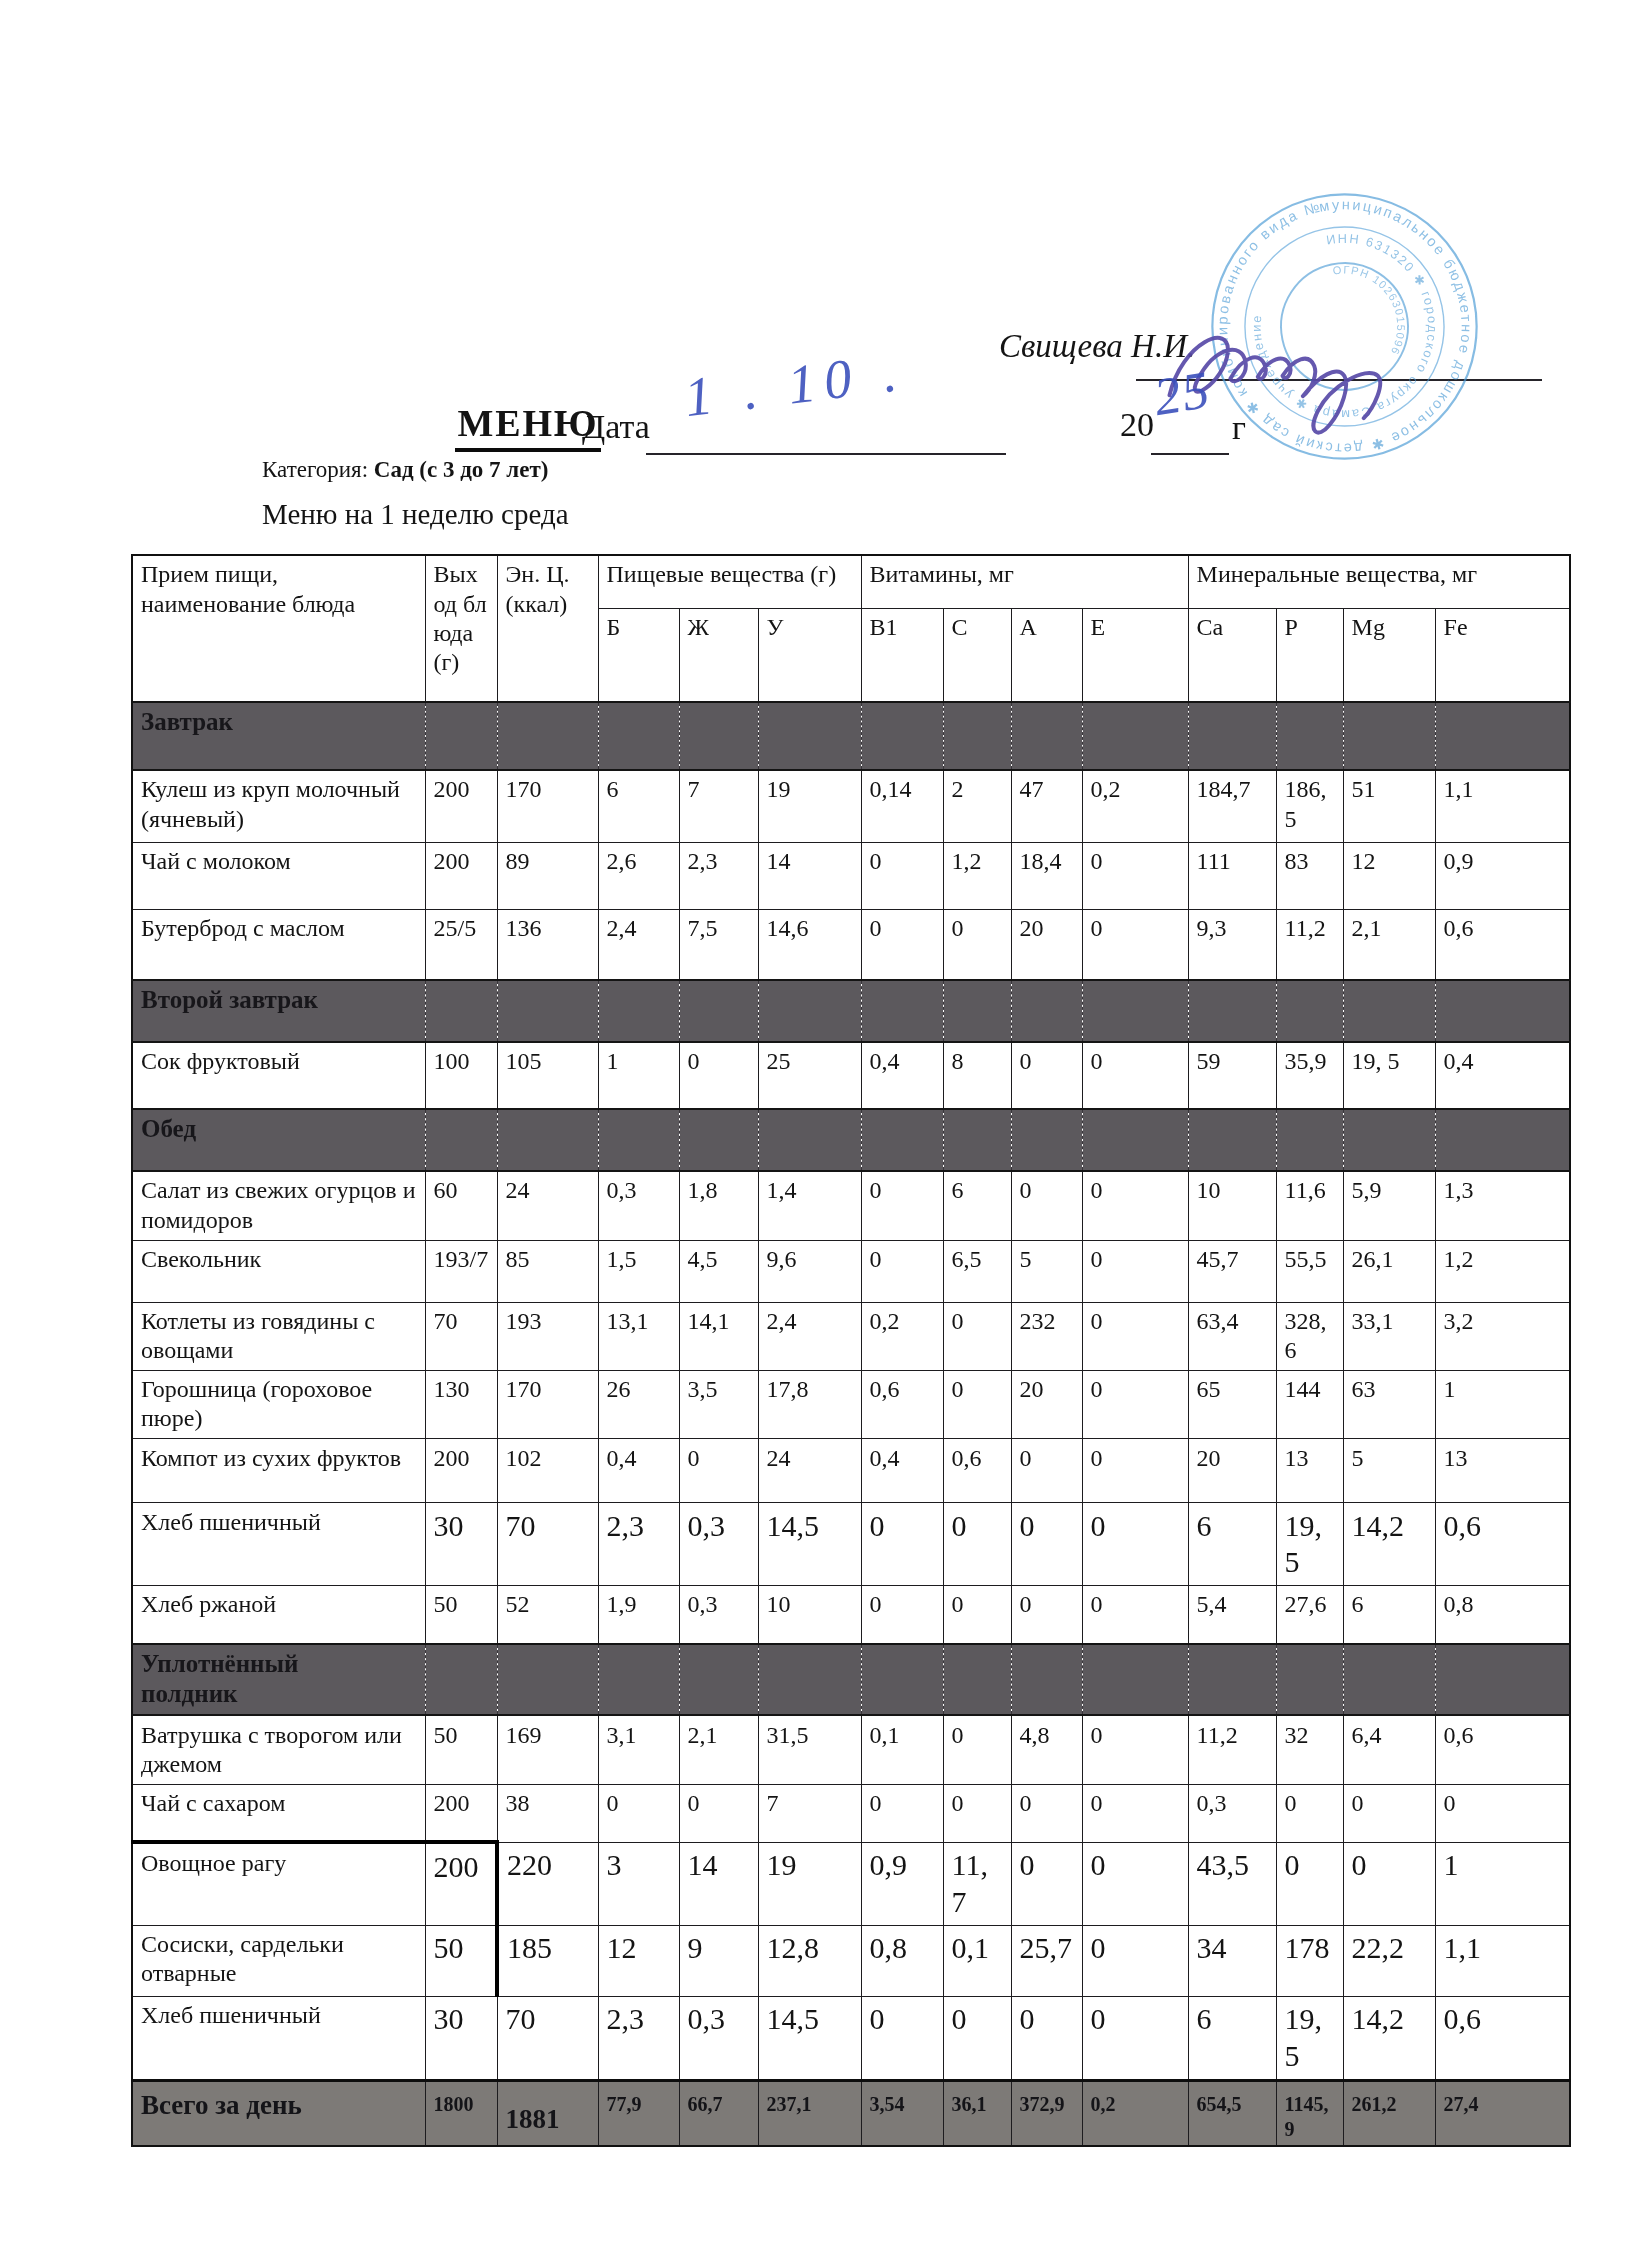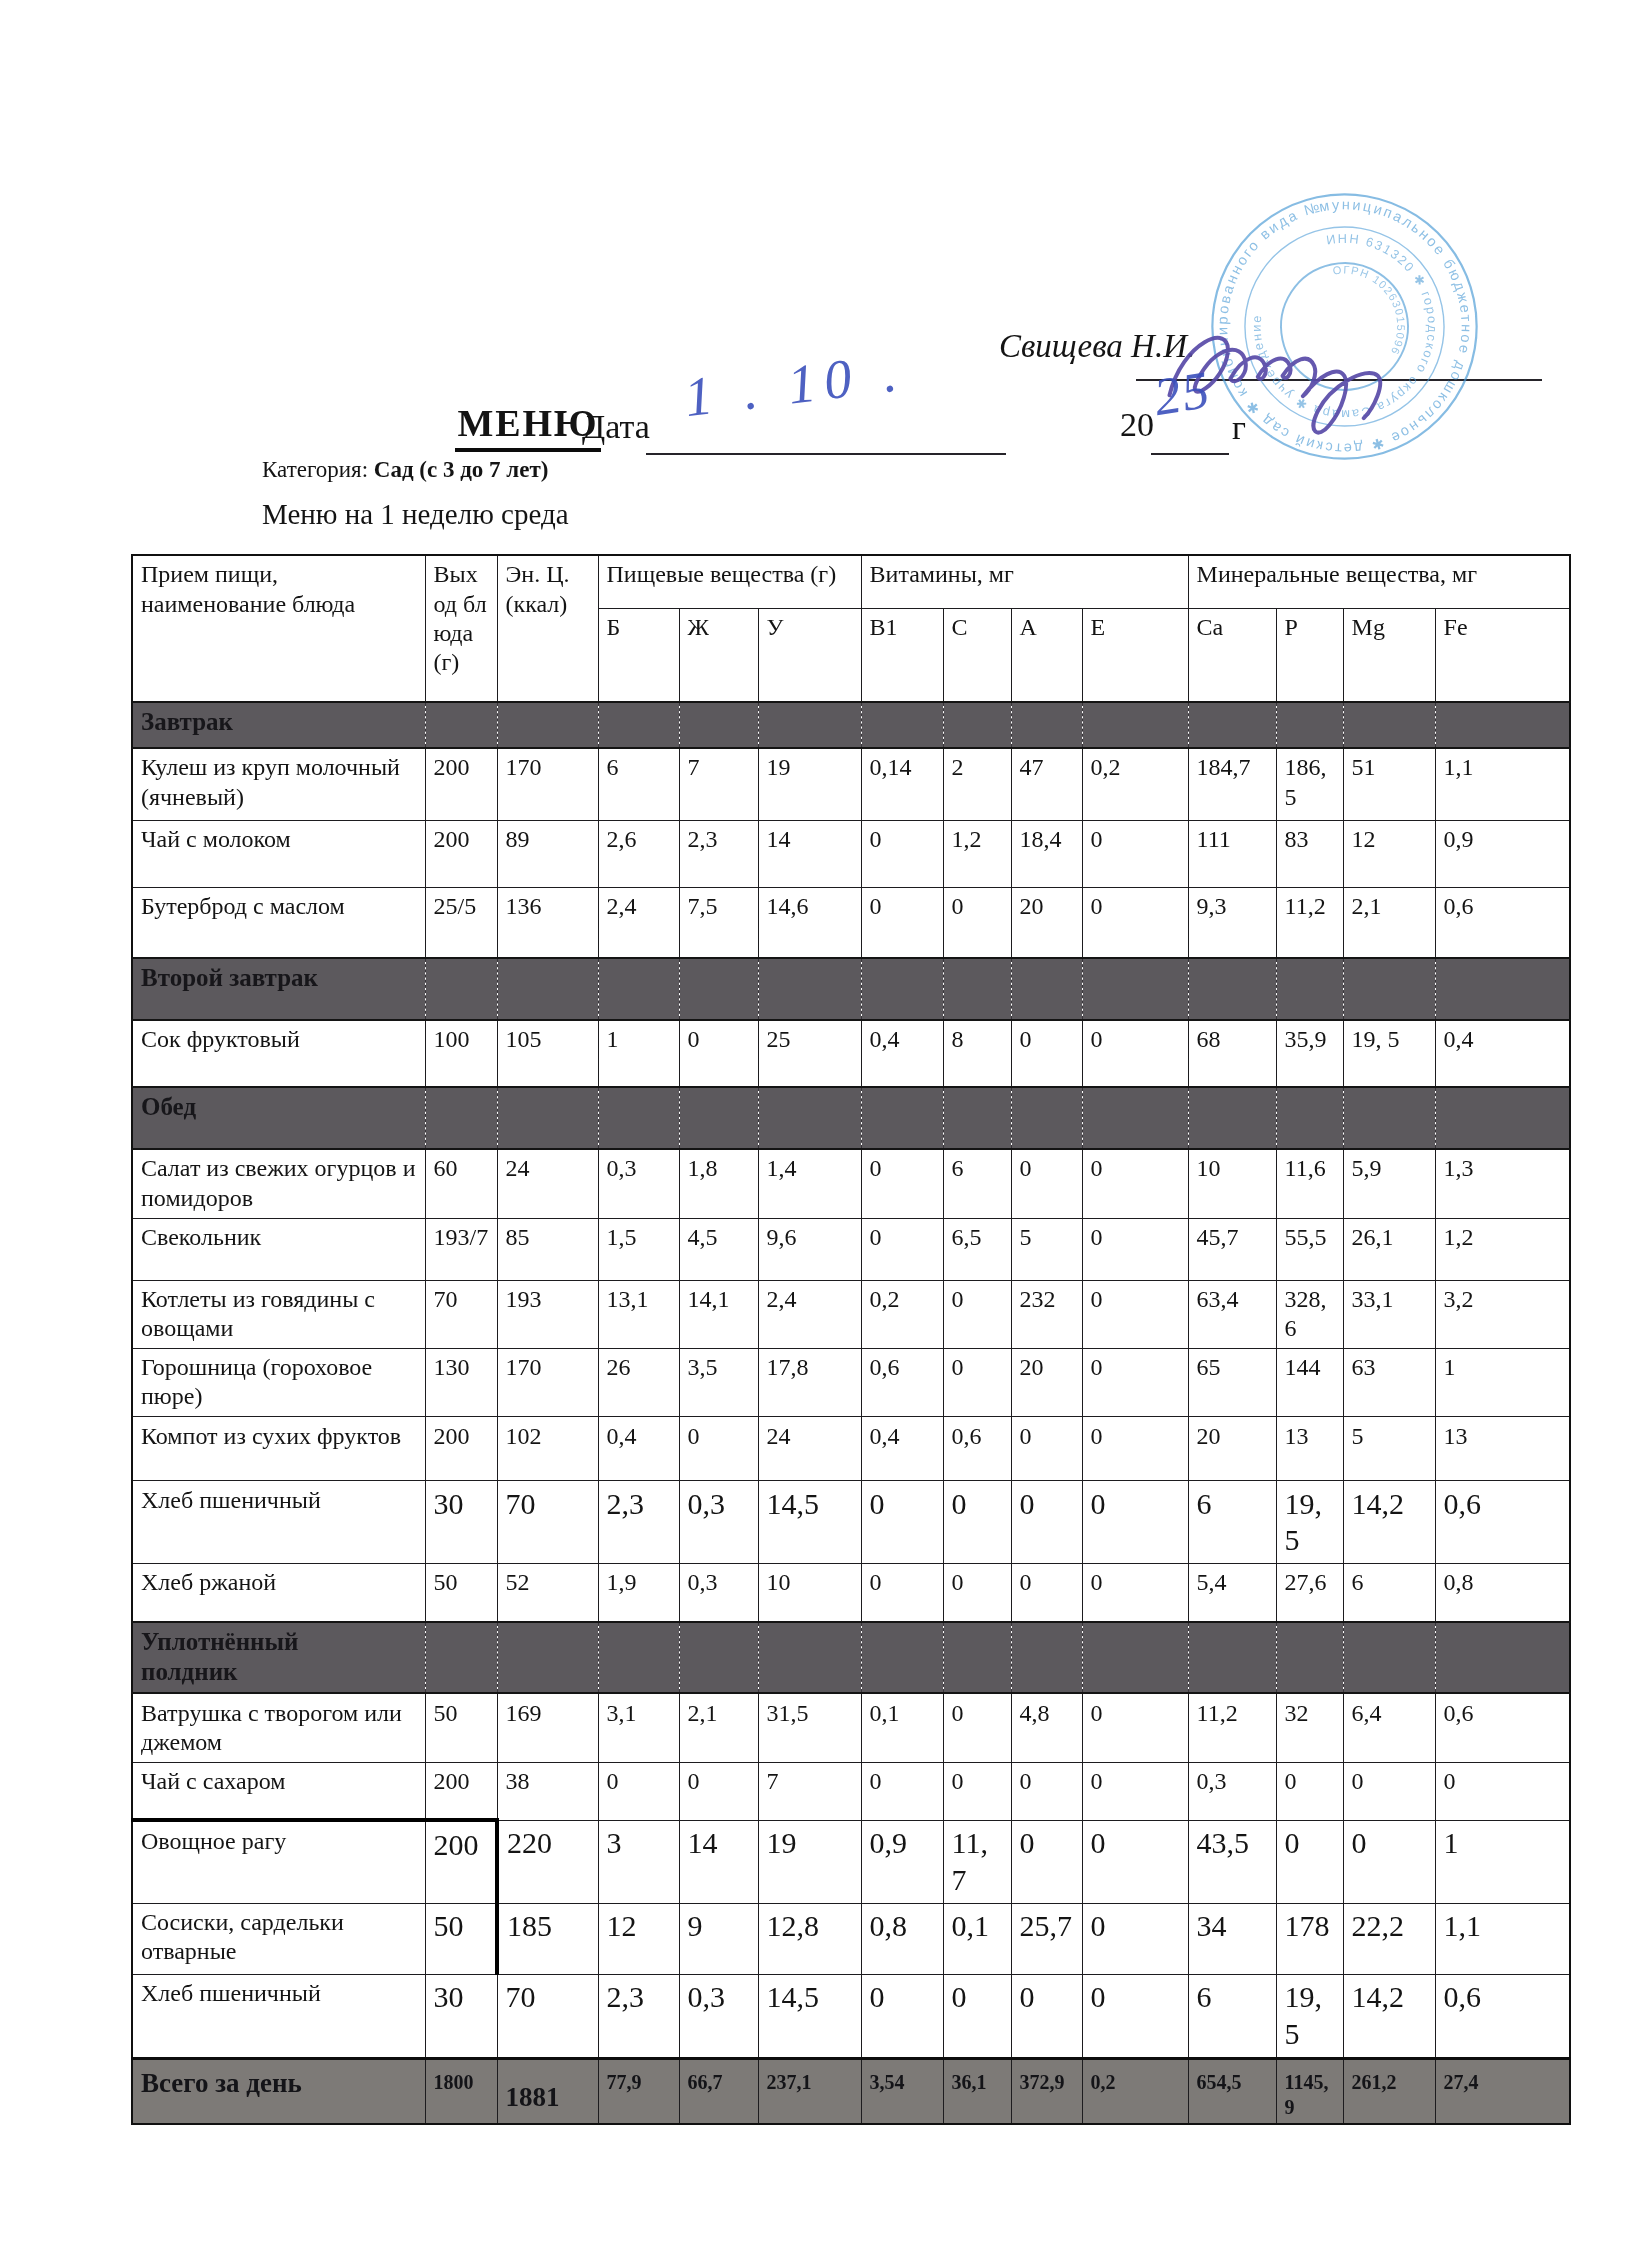--- a/index.html
+++ b/index.html
@@ -135,21 +135,21 @@
           <th class="hcell sub">C</th>
           <th class="hcell sub">A</th>
           <th class="hcell sub">E</th>
           <th class="hcell sub">Ca</th>
           <th class="hcell sub">P</th>
           <th class="hcell sub">Mg</th>
           <th class="hcell sub">Fe</th>
         </tr>
       </thead>
       <tbody>
-        <tr class="section" style="height: 46px;">
+        <tr class="section" style="height: 68px;">
           <td class="sec-label">Завтрак</td>
           <td class="sec-cell"></td>
           <td class="sec-cell"></td>
           <td class="sec-cell"></td>
           <td class="sec-cell"></td>
           <td class="sec-cell"></td>
           <td class="sec-cell"></td>
           <td class="sec-cell"></td>
           <td class="sec-cell"></td>
           <td class="sec-cell"></td>
@@ -226,21 +226,21 @@
           <td class="name">Сок фруктовый</td>
           <td class="num">100</td>
           <td class="num">105</td>
           <td class="num">1</td>
           <td class="num">0</td>
           <td class="num">25</td>
           <td class="num">0,4</td>
           <td class="num">8</td>
           <td class="num">0</td>
           <td class="num">0</td>
-          <td class="num">68</td>
+          <td class="num">59</td>
           <td class="num">35,9</td>
           <td class="num">19, 5</td>
           <td class="num">0,4</td>
         </tr>
         <tr class="section" style="height: 62px;">
           <td class="sec-label">Обед</td>
           <td class="sec-cell"></td>
           <td class="sec-cell"></td>
           <td class="sec-cell"></td>
           <td class="sec-cell"></td>

